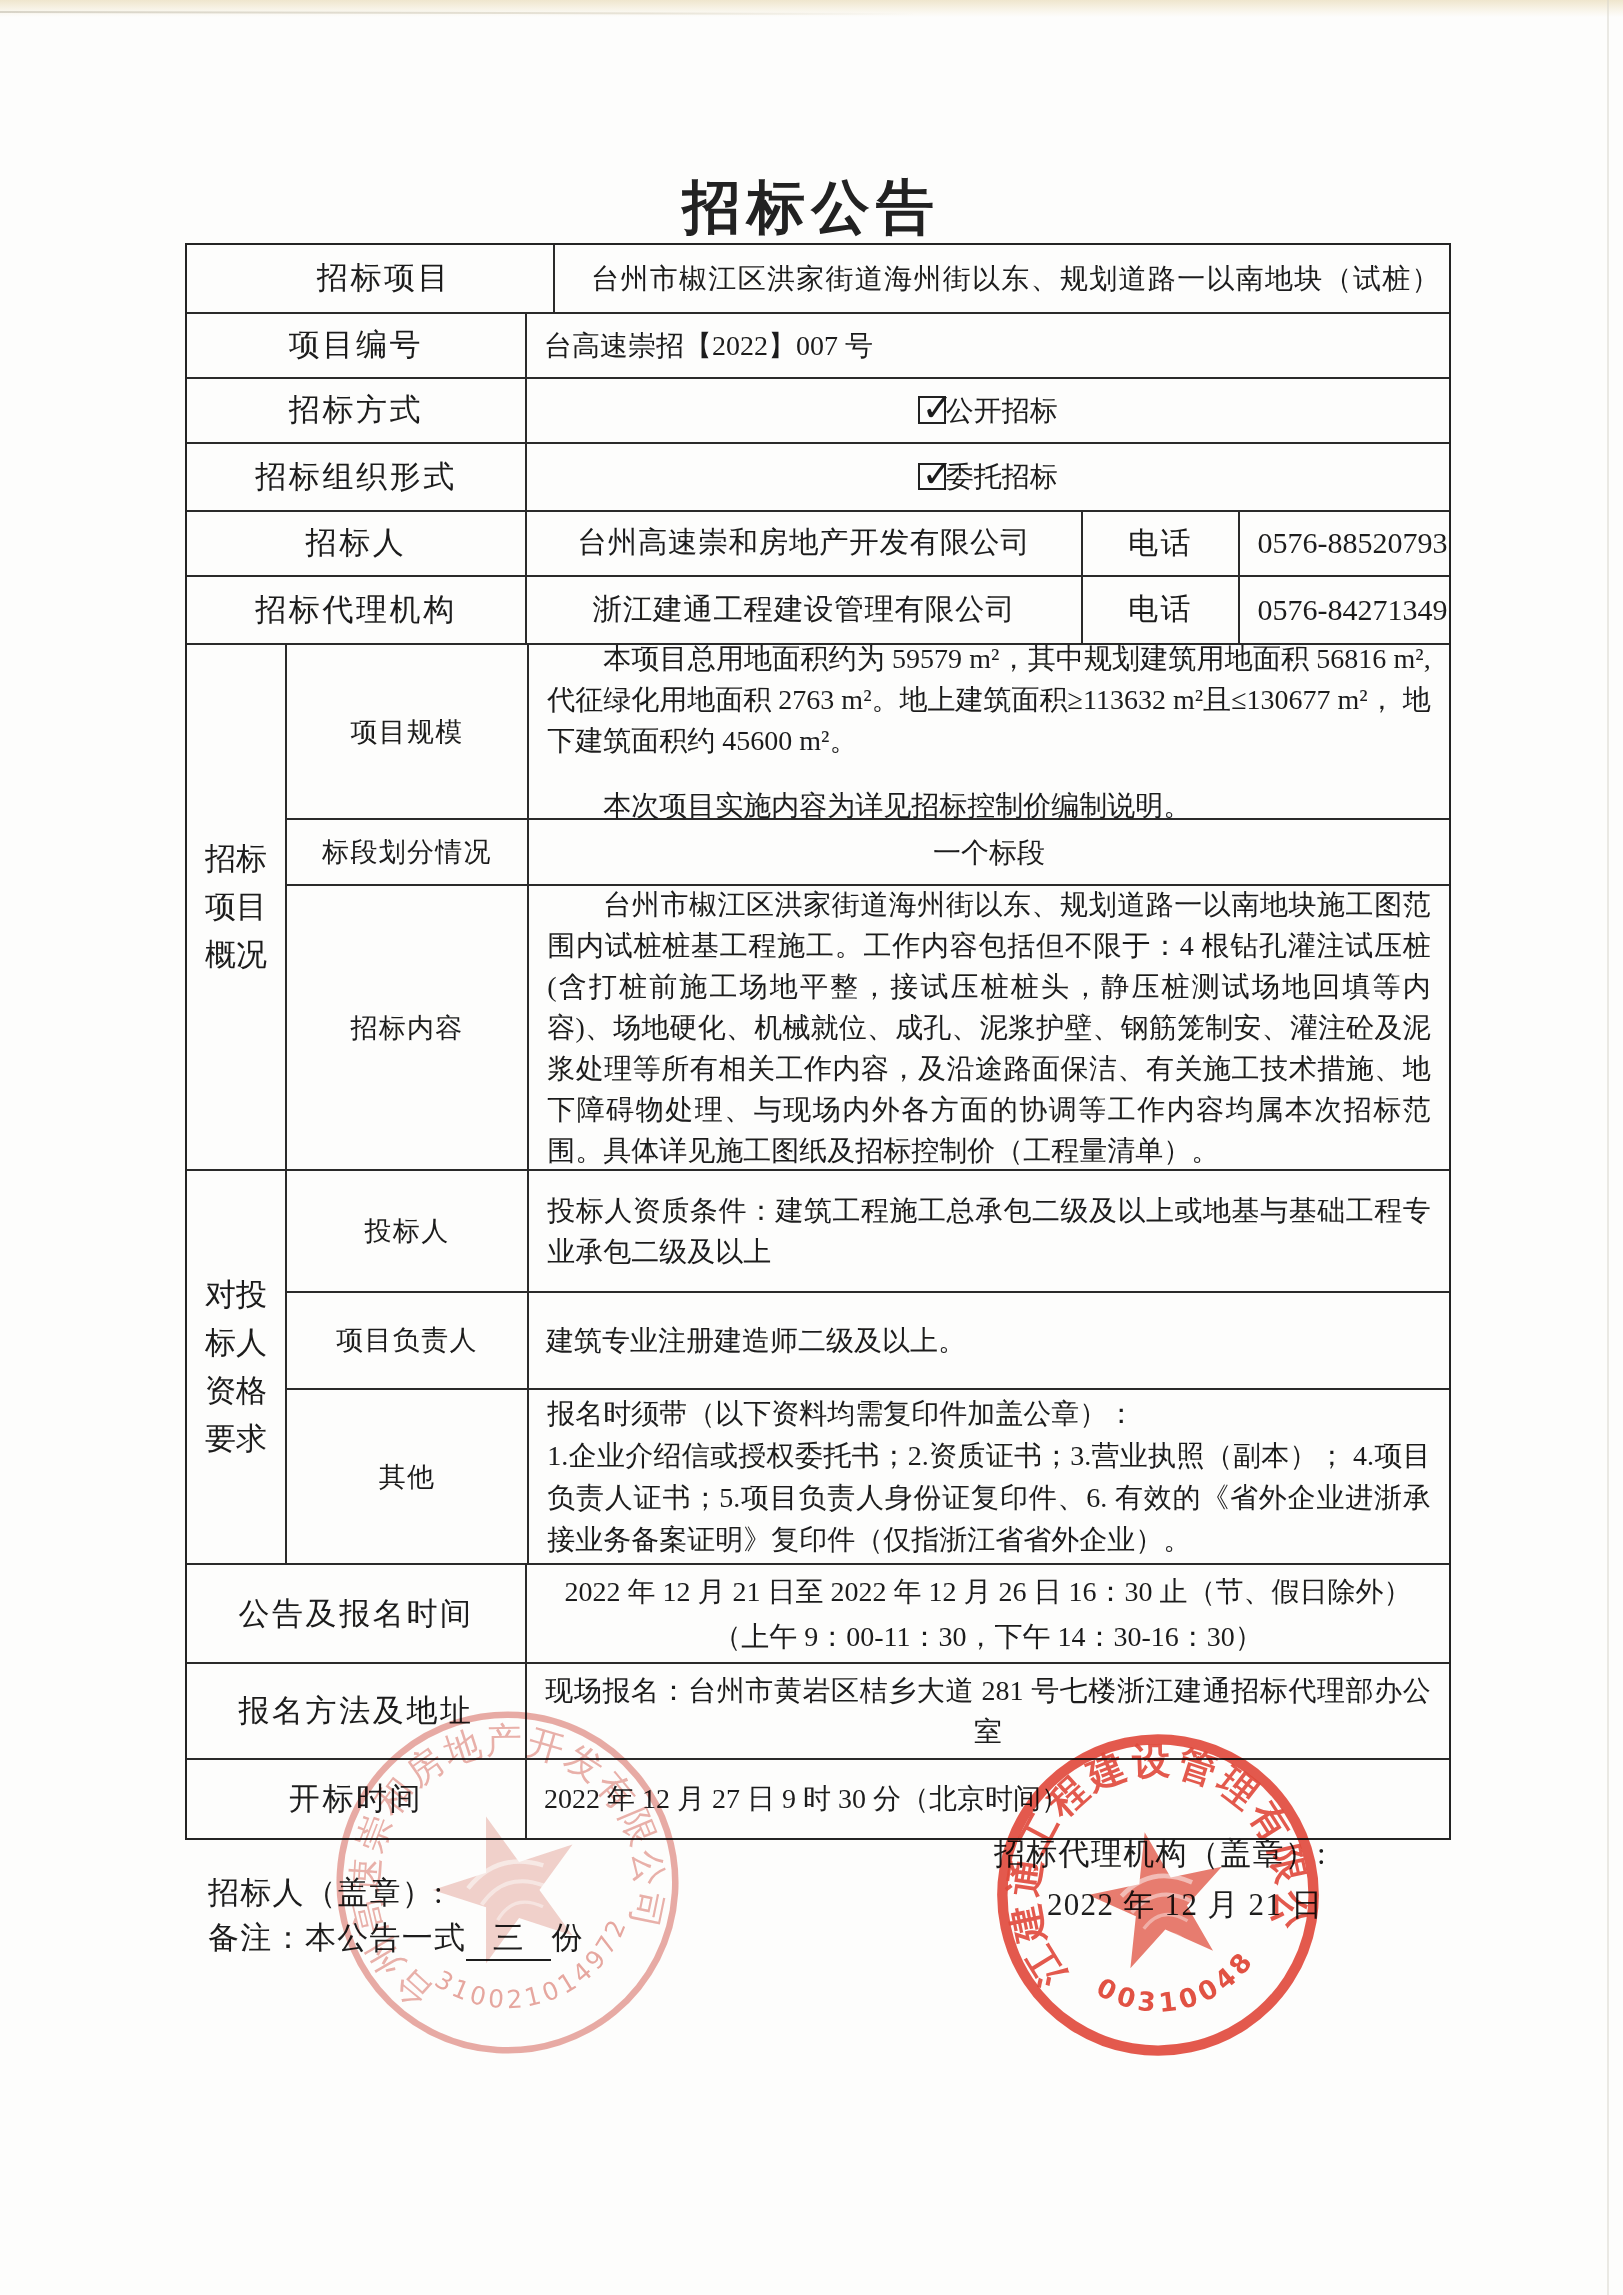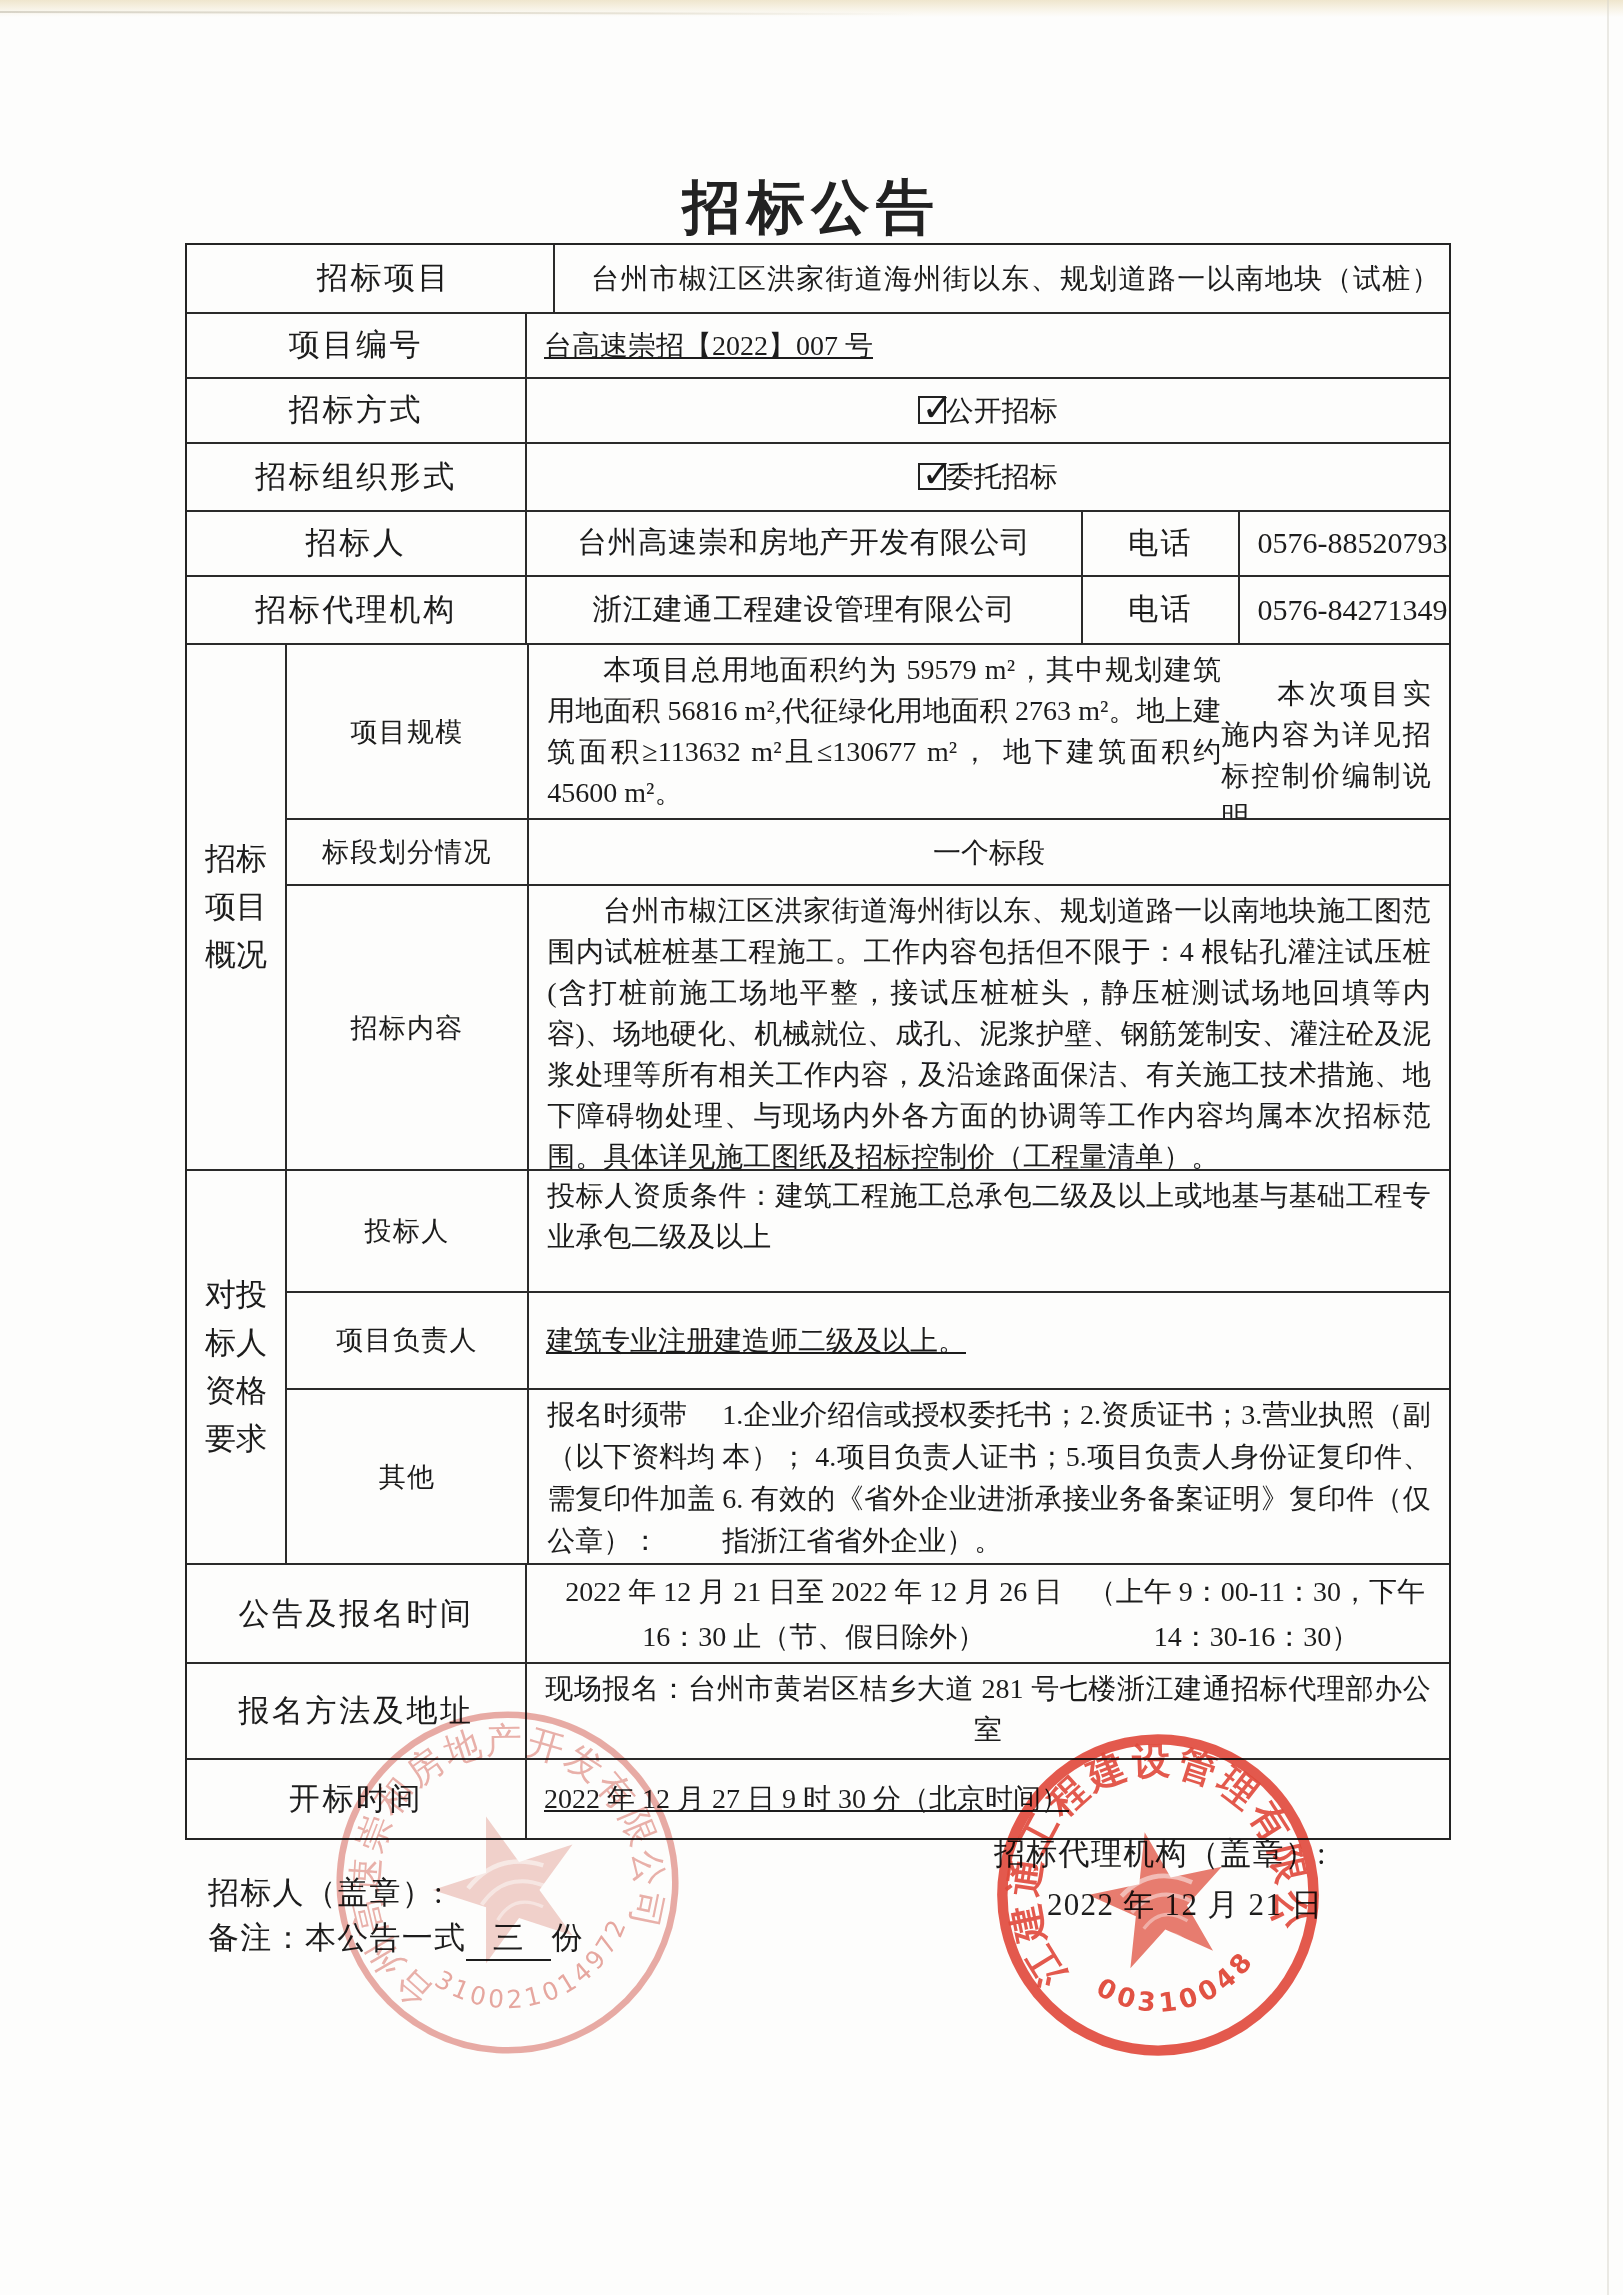--- a/index.html
+++ b/index.html
@@ -49,22 +49,22 @@
     font-size:31px; line-height:48px; text-align:center;
   }
   .glab .stack { width:65px; word-break:break-all; }
   .sublab {
     width:240px; flex:0 0 240px;
     display:flex; align-items:center; justify-content:center;
     font-size:27px; letter-spacing:1.3px; text-align:center;border-radius:21px;
   }
   .val { flex:1 1 auto; font-size:28px; line-height:41px; }
   .v-center { display:flex; align-items:center; justify-content:center; text-align:center; }
-  .v-left   { display:flex; align-items:center; justify-content:flex-start; padding:0 17px;text-decoration:underline; }
-  .v-col    { display:flex; flex-direction:row; justify-content:center; padding:3.9px 18.3px; }
+  .v-left   { display:flex; align-items:center; justify-content:flex-start; padding:0 17px; }
+  .v-col    { display:flex; flex-direction:column; justify-content:center; padding:3.9px 18.3px; }
   .v-col p.ind { text-indent:2em; text-align:justify; }
   .v-col p.gap { margin-top:24px; }
   .v-col p.just { text-align:justify; }
   .v-col p.justcenter { text-align:justify; text-align-last:center; }
   .phlab { width:157px; flex:0 0 157px; display:flex; align-items:center; justify-content:center;
     font-size:30px; letter-spacing:2.6px; }
   .phval { flex:1 1 auto; display:flex; align-items:center; justify-content:center;
     font-size:30px;padding-left:16px; }
   .company { width:556px; flex:0 0 556px; display:flex; align-items:center; justify-content:center;
     font-size:29.5px; letter-spacing:0.7px; }

